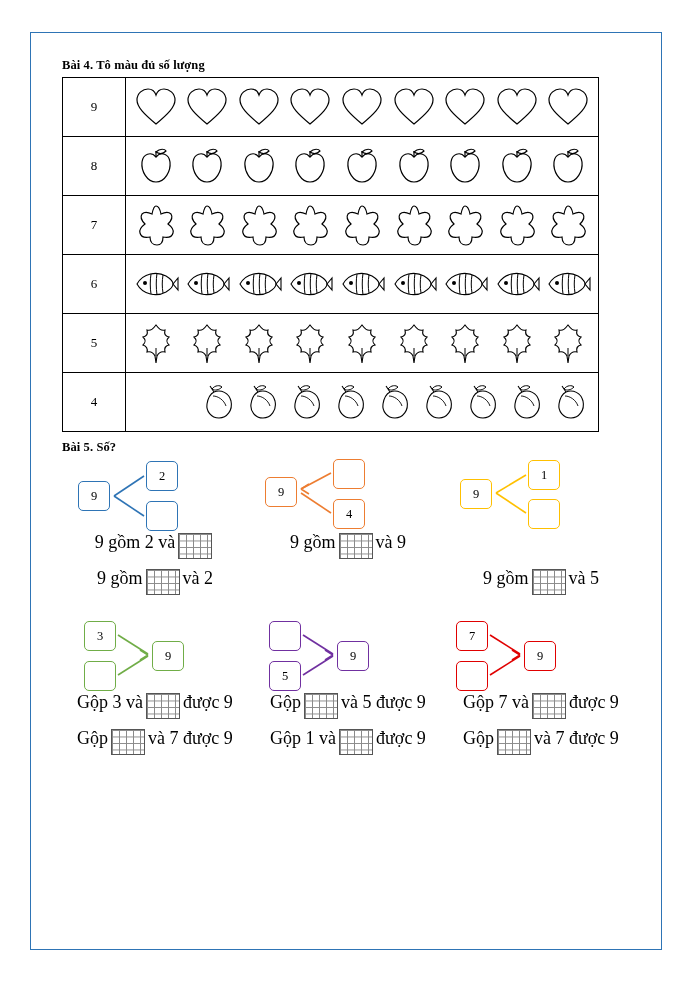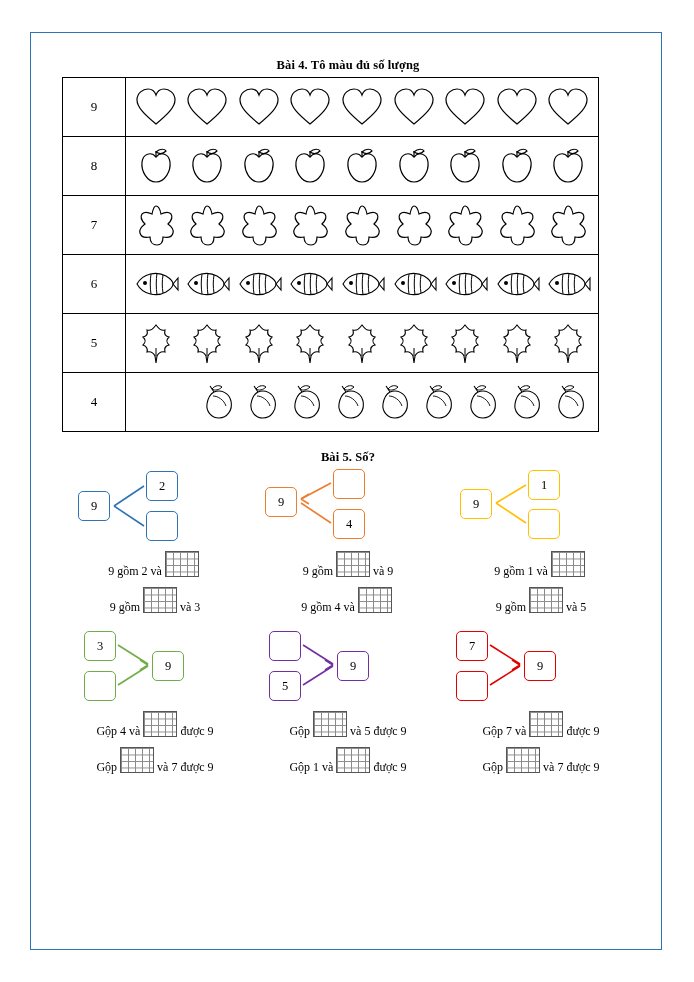--- a/index.html
+++ b/index.html
@@ -17,21 +17,20 @@
     border:1.5px solid #2e74b5;
     box-sizing:border-box;
   }
   .content { position:absolute; left:62px; top:58px; width:572px; }
 
   .heading {
     font-size:12.5px;
     font-weight:bold;
     margin:0 0 4px 0;
     letter-spacing:0.1px;
-    text-align:center;
   }
 
   
   table.color-table {
     border-collapse:collapse;
     width:537px;
     table-layout:fixed;
   }
   table.color-table td {
     border:1px solid #000;
@@ -50,21 +49,21 @@
     align-items:center;
     height:100%;
     padding:0 4px;
     box-sizing:border-box;
   }
   .shape-row.indent { justify-content:flex-end; padding-right:8px; }
   .shape-row.indent > * { margin-left:6px; }
   .shape-row svg { display:block; }
 
   
-  .heading2 { margin-top:18px; }
+  .heading2 { margin-top:8px; }
   .bai5 { margin-top:2px; }
 
   .tri-grid {
     display:flex;
     justify-content:space-between;
   }
   .tri-cell { width:186px; }
 
   .diagram { position:relative; height:74px; }
   .diagram svg { position:absolute; left:0; top:0; }
@@ -74,23 +73,23 @@
     border:1.6px solid #000;
     border-radius:5px;
     box-sizing:border-box;
     display:flex; align-items:center; justify-content:center;
     font-size:12.5px;
     background:#fff;
   }
 
   .sentence-row {
     display:flex;
-    align-items:flex-end;
+    align-items:flex-start;
     height:34px;
-    font-size:12px;
+    font-size:18px;
     white-space:nowrap;
   }
   .sentence-row.center { justify-content:center; }
   .sentence-row span { line-height:1; }
   .blank {
     display:inline-block;
     width:34px; height:26px;
     margin:0 3px;
     border:1px solid #555;
     box-sizing:border-box;
@@ -469,39 +468,29 @@
       <div class="tri-cell">
         <div class="diagram">
           <svg width="186" height="74">
             <line x1="48" y1="34" x2="78" y2="16" stroke="#ffc000" stroke-width="1.6"></line>
             <line x1="48" y1="34" x2="78" y2="54" stroke="#ffc000" stroke-width="1.6"></line>
           </svg>
           <div class="node" style="left:12px; top:20px; border-color:#ffc000;">9</div>
           <div class="node" style="left:80px; top:1px; border-color:#ffc000;">1</div>
           <div class="node" style="left:80px; top:40px; border-color:#ffc000;"></div>
         </div>
-        <div class="sentence-row center">
-          <span>9 gồm 1 và</span>
-          <span class="blank"></span>
-        </div>
       </div>
     </div>
 
     <div class="tri-grid row-block">
       <div class="tri-cell">
         <div class="sentence-row center">
           <span>9 gồm</span>
           <span class="blank"></span>
-          <span>và 3</span>
-        </div>
-      </div>
-      <div class="tri-cell">
-        <div class="sentence-row center">
-          <span>9 gồm 4 và</span>
-          <span class="blank"></span>
+          <span>và 2</span>
         </div>
       </div>
       <div class="tri-cell">
         <div class="sentence-row center">
           <span>9 gồm</span>
           <span class="blank"></span>
           <span>và 5</span>
         </div>
       </div>
     </div>
@@ -515,21 +504,21 @@
           <svg width="186" height="74">
             <line x1="56" y1="16" x2="86" y2="35" stroke="#70ad47" stroke-width="1.6"></line>
             <line x1="56" y1="56" x2="86" y2="37" stroke="#70ad47" stroke-width="1.6"></line>
             <path d="M86 36 L78 31 M86 36 L78 41" stroke="#70ad47" stroke-width="1.6" fill="none"></path>
           </svg>
           <div class="node" style="left:22px; top:2px; border-color:#70ad47;">3</div>
           <div class="node" style="left:22px; top:42px; border-color:#70ad47;"></div>
           <div class="node" style="left:90px; top:22px; border-color:#70ad47;">9</div>
         </div>
         <div class="sentence-row center">
-          <span>Gộp 4 và</span>
+          <span>Gộp 3 và</span>
           <span class="blank"></span>
           <span>được 9</span>
         </div>
       </div>
 
       <div class="tri-cell">
         <div class="diagram">
           <svg width="186" height="74">
             <line x1="48" y1="16" x2="78" y2="35" stroke="#7030a0" stroke-width="1.6"></line>
             <line x1="48" y1="56" x2="78" y2="37" stroke="#7030a0" stroke-width="1.6"></line>

